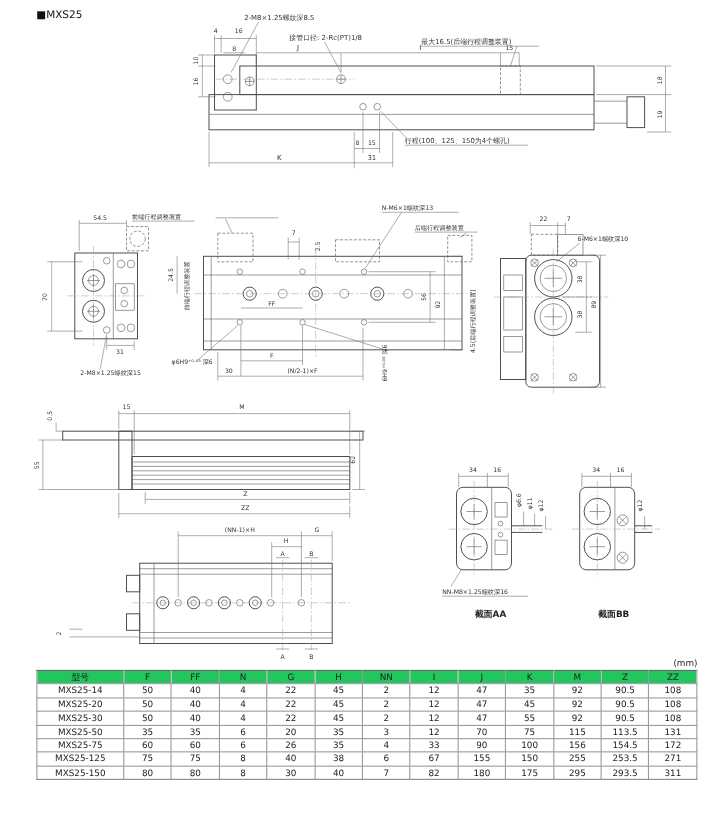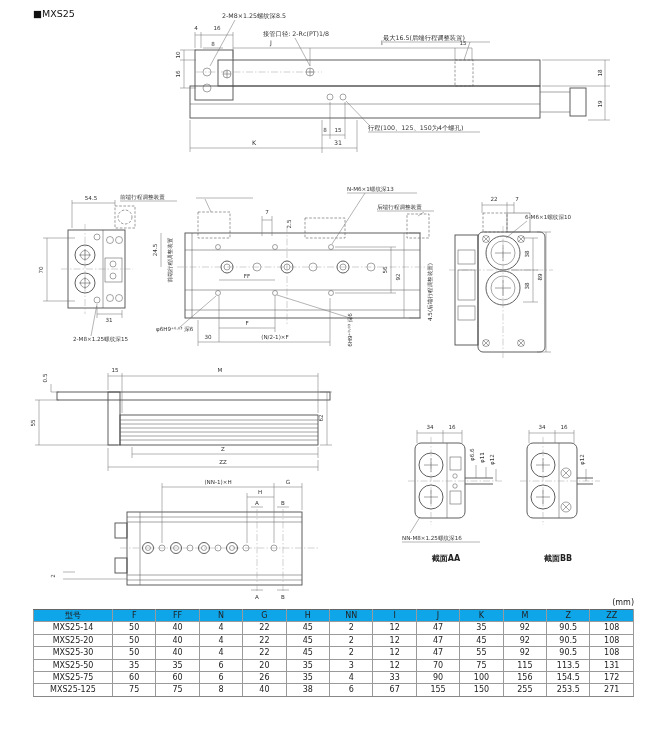--- a/index.html
+++ b/index.html
@@ -14,21 +14,21 @@
   .thin{stroke:#5a5a5a;stroke-width:0.55;fill:none;}
   .dim{stroke:#6a6a6a;stroke-width:0.5;fill:none;}
   .dash{stroke:#5a5a5a;stroke-width:0.6;fill:none;stroke-dasharray:2.6,1.6;}
   .cl{stroke:#9a9a9a;stroke-width:0.45;fill:none;stroke-dasharray:7,2,1.5,2;}
   
   .tblwrap{position:absolute;left:33px;top:598px;width:601px;}
   .unit{font-size:8px;text-align:right;color:#222;margin-bottom:2px;}
   table{border-collapse:collapse;width:100%;table-layout:fixed;font-size:8px;color:#222;}
   th,td{border:1px solid #9a9a9a;text-align:center;padding:0;height:11.4px;line-height:11.4px;
         font-weight:normal;overflow:hidden;white-space:nowrap;}
-  thead th{background:#0ea5e9;border-top:1.4px solid #666;}
+  thead th{background:#22c55e;border-top:1.4px solid #666;}
   tbody tr:last-child td{border-bottom:1.4px solid #888;}
   th.model,td.model{width:78px;}
 </style>
 </head>
 <body>
 
 <div id="page">
 
   <div class="title">■MXS25</div>
 
@@ -537,17 +537,32 @@
             <td>40</td>
             <td>38</td>
             <td>6</td>
             <td>67</td>
             <td>155</td>
             <td>150</td>
             <td>255</td>
             <td>253.5</td>
             <td>271</td>
           </tr>
+          <tr>
+            <td class="model">MXS25-150</td>
+            <td>80</td>
+            <td>80</td>
+            <td>8</td>
+            <td>30</td>
+            <td>40</td>
+            <td>7</td>
+            <td>82</td>
+            <td>180</td>
+            <td>175</td>
+            <td>295</td>
+            <td>293.5</td>
+            <td>311</td>
+          </tr>
         </tbody>
     </table>
   </div>
 
 </div>
 
 </body></html>

